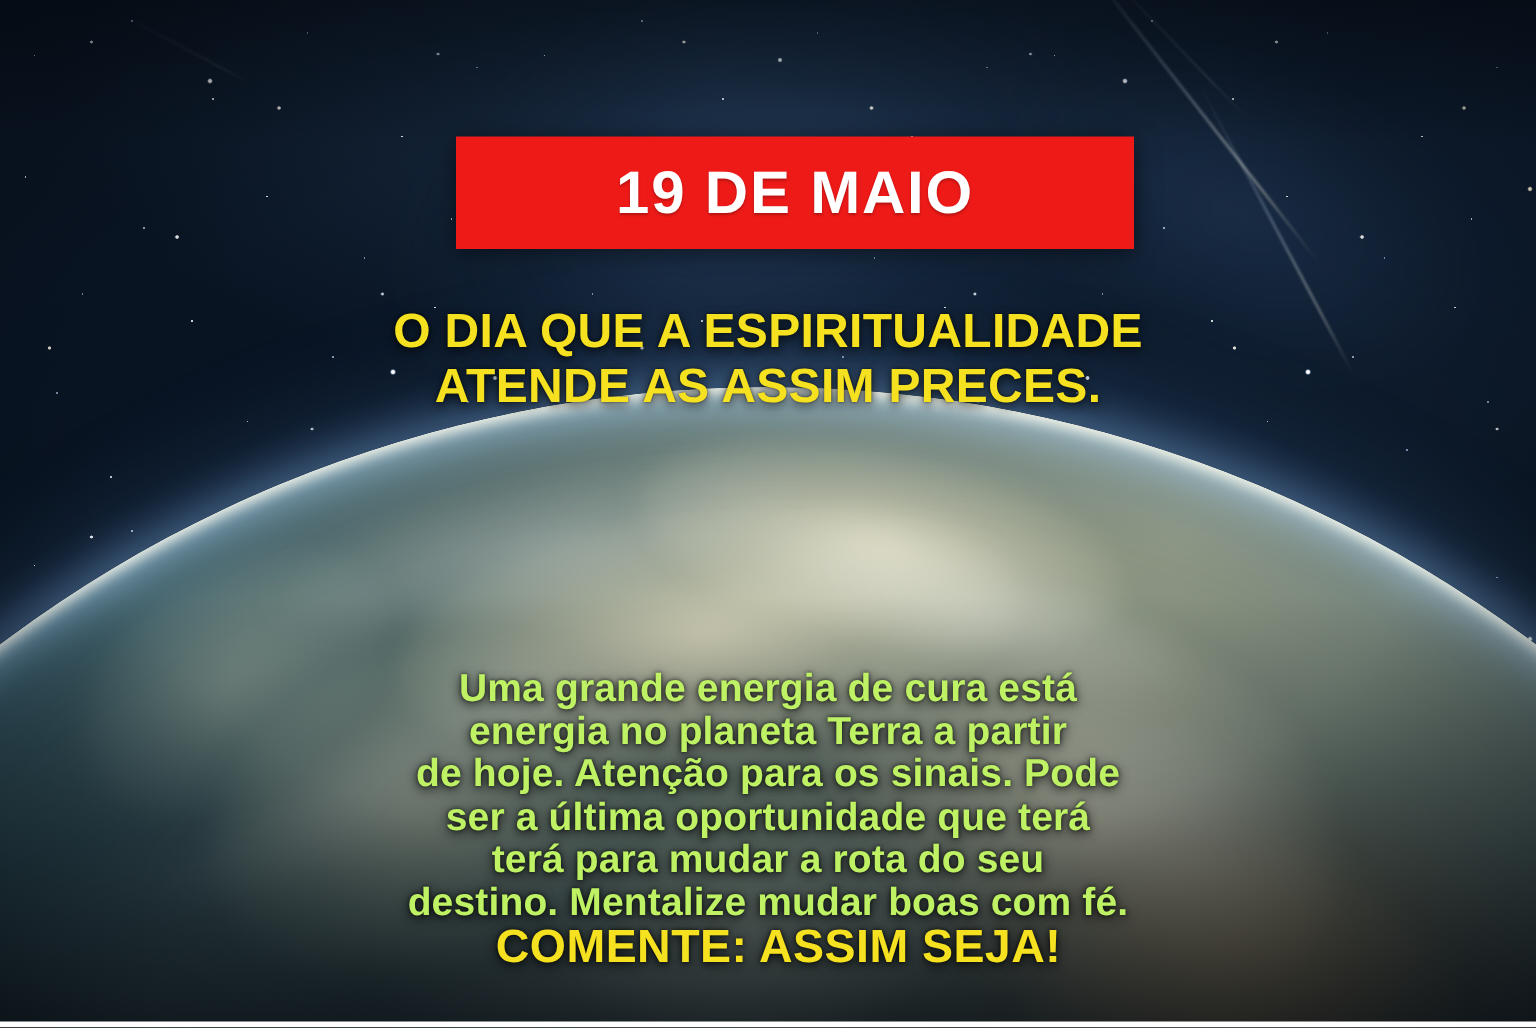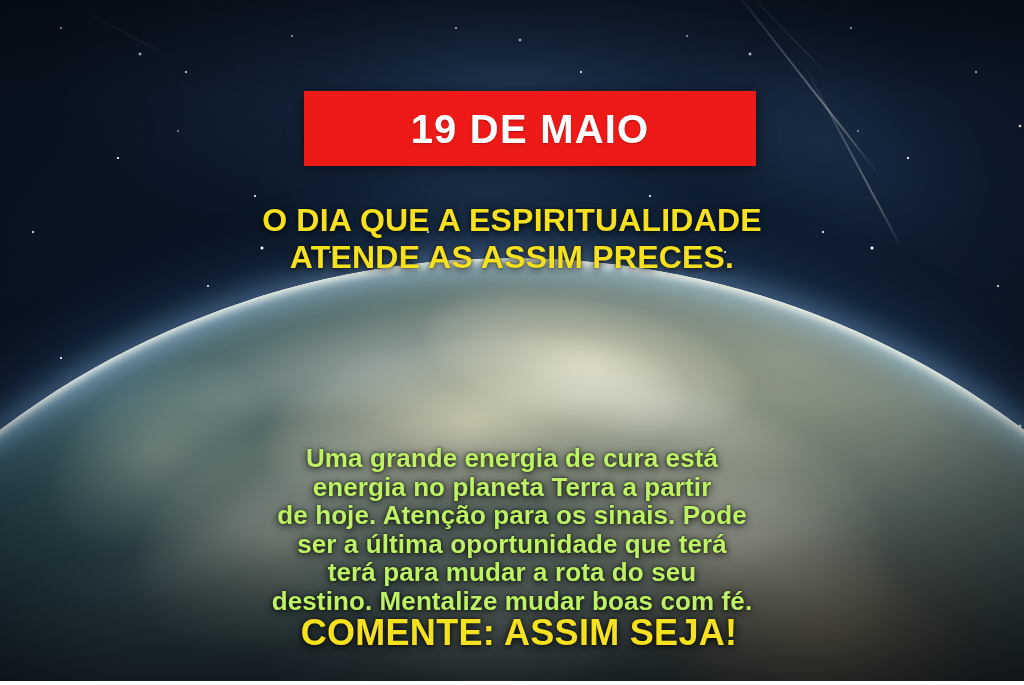--- a/index.html
+++ b/index.html
@@ -263,21 +263,21 @@
   }
   .body-copy .bc-line { display: block; white-space: nowrap; }
 
   .cta {
     position: absolute;
     left: 0;
     right: 0;
     top: 615px;
     text-align: center;
     color: #f5e11f;
-    font-size: 36px;
+    font-size: 31px;
     font-weight: 700;
     letter-spacing: .3px;
     line-height: 1;
     text-shadow: 0 2px 8px rgba(0,0,0,.85), 0 0 3px rgba(0,0,0,.7);
     padding-left: 14px;
   }
 
   .bottom-strip {
     position: absolute;
     left: 0; right: 0; bottom: 0;

